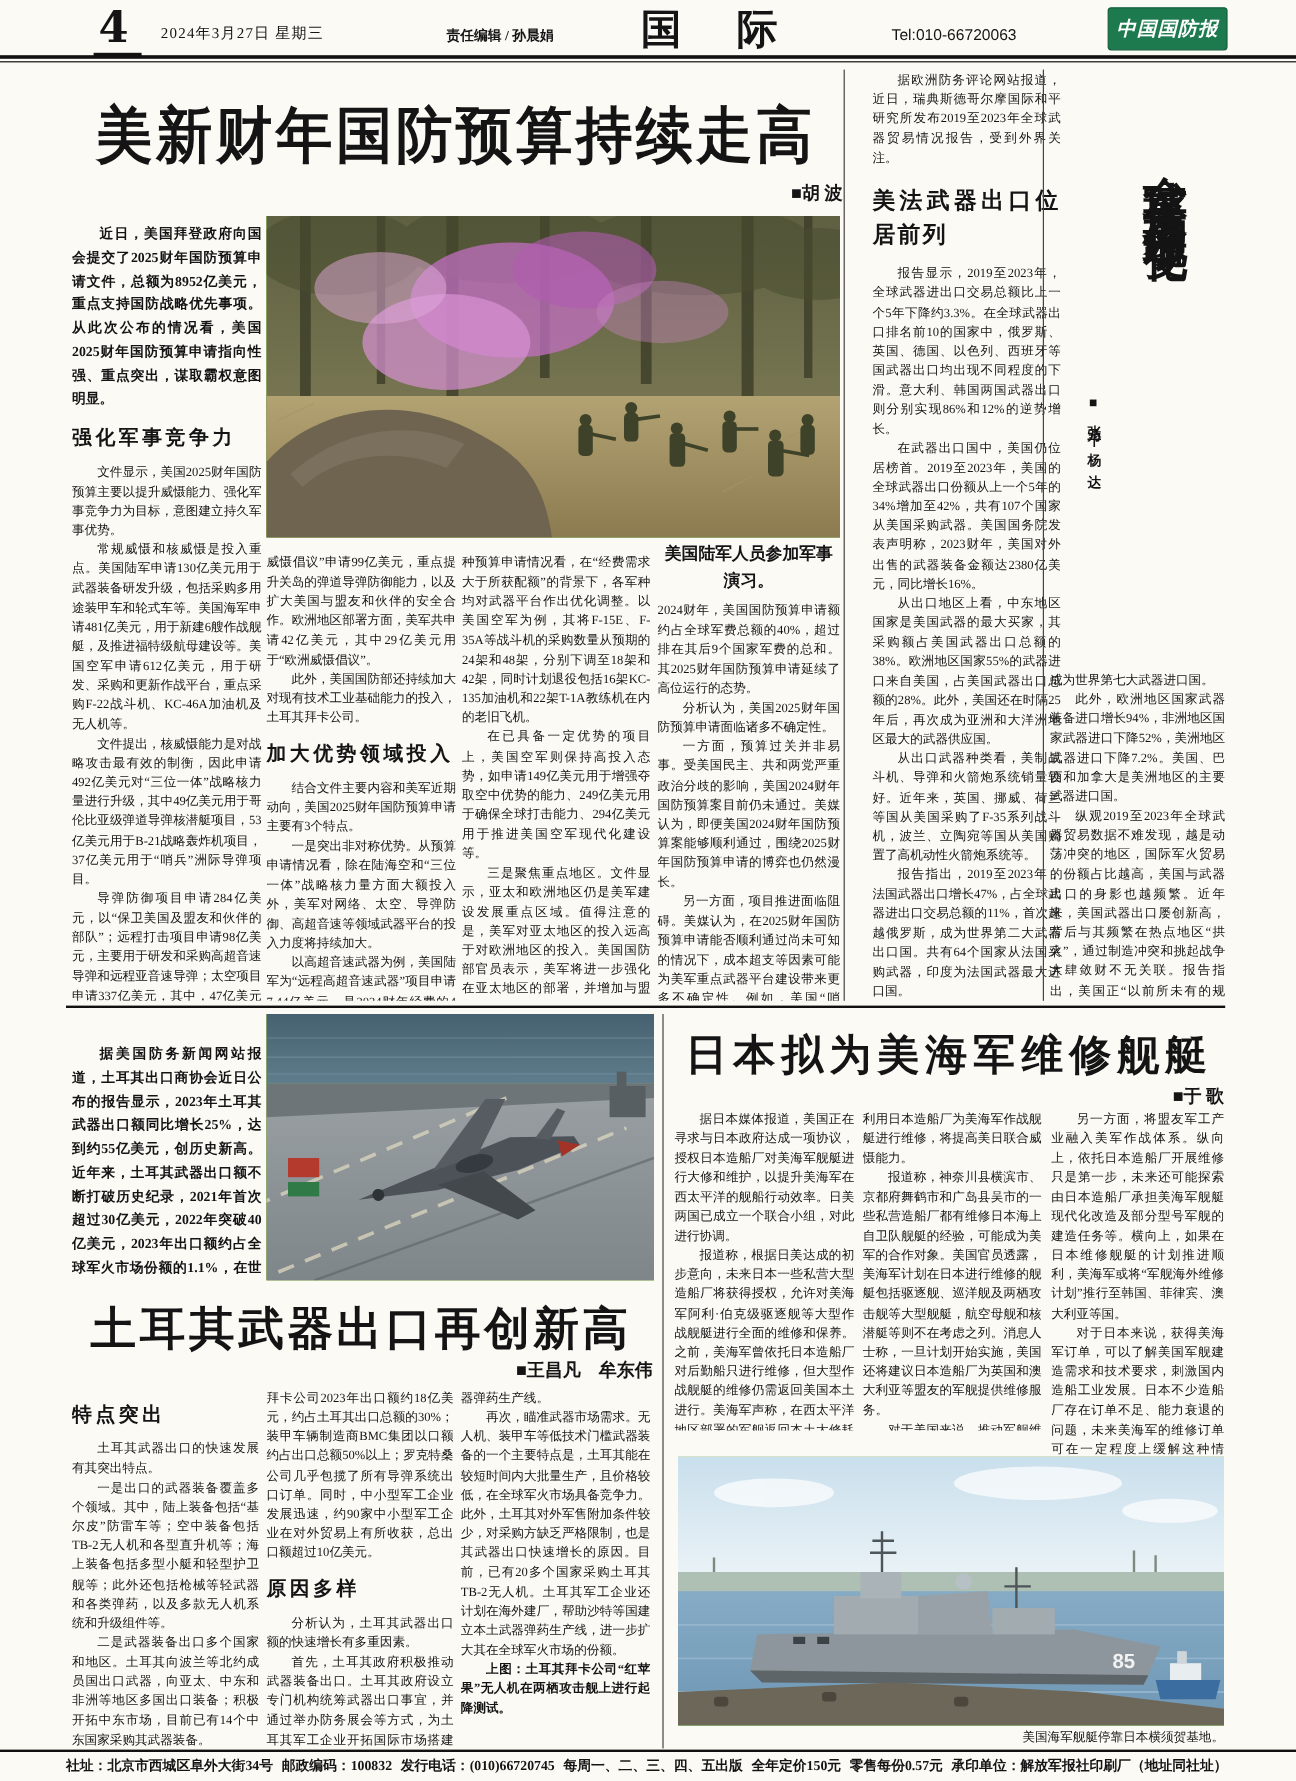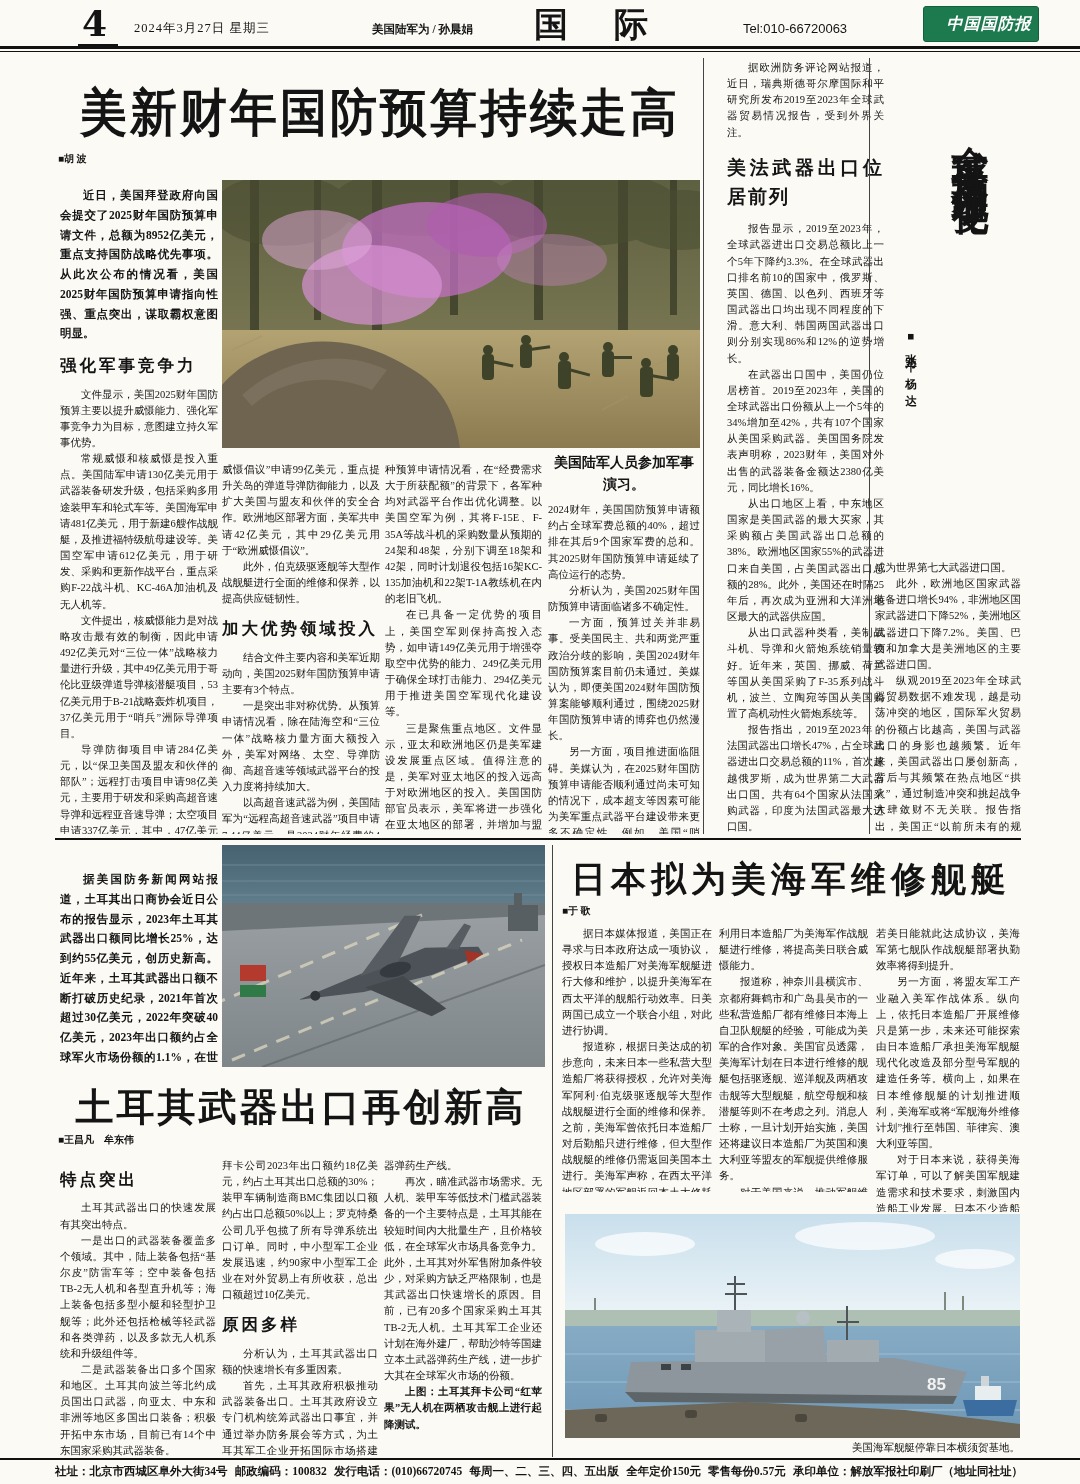--- a/index.html
+++ b/index.html
@@ -7,37 +7,37 @@
   .page{position:relative;width:1080px;height:1484px;margin:0 auto;background:#fbfaf5;overflow:hidden;}
 
   
   .masthead{position:absolute;left:0;top:0;width:1080px;height:46px;}
   .pagenum{position:absolute;left:82px;top:2px;font-size:36px;font-weight:700;font-family:"DejaVu Serif",serif;}
   .pn-rule{position:absolute;left:78px;top:44px;width:40px;height:3px;background:#111;}
   .dateline{position:absolute;left:134px;top:20px;font-size:12.5px;font-weight:400;letter-spacing:1px;}
   .editor{position:absolute;left:372px;top:22px;font-size:11.5px;font-weight:700;}
   .section-title{position:absolute;left:488px;top:2px;width:200px;text-align:center;font-size:34px;font-weight:900;font-family:"Liberation Sans",sans-serif;letter-spacing:46px;text-indent:46px;white-space:nowrap;}
   .tel{position:absolute;left:743px;top:21px;font-size:13px;font-family:"Liberation Sans",sans-serif;}
-  .logo{position:absolute;left:923px;top:6px;width:98px;height:34px;background:#1d7a4e;border:1px solid #14603c;border-radius:3px;color:#fff;display:flex;align-items:center;justify-content:center;font-size:16px;font-weight:700;font-style:italic;letter-spacing:1px;padding-left:16px;}
+  .logo{position:absolute;left:923px;top:6px;width:98px;height:34px;background:#1d7a4e;border:1px solid #14603c;border-radius:3px;color:#fff;display:flex;align-items:center;justify-content:center;font-size:16px;font-weight:700;font-style:italic;letter-spacing:1px;}
   .head-rule{position:absolute;left:0;top:46px;width:1080px;height:3px;background:#111;}
   .head-rule2{position:absolute;left:0;top:51px;width:1080px;height:1px;background:#111;}
 
   
   .tcol{position:absolute;font-size:10.5px;line-height:1.54;text-align:justify;overflow:hidden;}
   .tcol p{margin:0;text-indent:2em;}
   .tcol p.cont{text-indent:0;}
   .tcol p.lead{font-weight:700;font-size:11.5px;line-height:1.72;text-indent:2em;}
   .tcol p.capline{font-weight:700;}
   .col-head{font-family:"Liberation Sans",sans-serif;font-weight:900;font-size:16.5px;letter-spacing:3px;margin:9px 0 8px;text-indent:0;}
   .col-head.lg{font-size:19px;letter-spacing:2px;margin:12px 0 10px;}
   .pcap{font-weight:700;text-align:center;font-size:14px;margin:0 0 7px;text-indent:0;}
 
   
   .main-headline{position:absolute;left:58px;top:82px;width:644px;text-align:center;font-family:"Liberation Sans",sans-serif;font-weight:900;font-size:47px;letter-spacing:3px;white-space:nowrap;transform:scaleY(1.08);}
-  .byline{position:absolute;text-align:left;font-size:10px;font-weight:700;}
+  .byline{position:absolute;text-align:right;font-size:15px;font-weight:700;}
   .serif-headline{position:absolute;text-align:center;font-family:"Liberation Serif",serif;font-weight:900;white-space:nowrap;}
 
   .vert-headline{position:absolute;writing-mode:vertical-rl;font-family:"Liberation Sans",sans-serif;font-weight:900;font-size:35px;letter-spacing:5px;transform:scaleX(1.05);}
   .vert-byline{position:absolute;writing-mode:vertical-rl;font-size:11.5px;font-weight:700;letter-spacing:3px;}
 
   
   .vrule{position:absolute;width:1px;background:#444;}
   .hrule{position:absolute;height:1px;background:#444;}
   .hrule.thick{height:2px;background:#111;}
 
@@ -52,21 +52,21 @@
 </style>
 </head>
 <body>
 
 <div class="page">
 
   <div class="masthead">
     <div class="pagenum">4</div>
     <div class="pn-rule"></div>
     <div class="dateline">2024年3月27日  星期三</div>
-    <div class="editor">美国陆军为 / 孙晨娟</div>
+    <div class="editor">责任编辑 / 孙晨娟</div>
     <div class="section-title">国际</div>
     <div class="tel">Tel:010-66720063</div>
     <div class="logo">中国国防报</div>
   </div>
   <div class="head-rule"></div>
   <div class="head-rule2"></div>
 
   <div class="main-headline">美新财年国防预算持续走高</div>
   <div class="byline" style="left:58px;top:152px;width:644px;">■胡  波</div>
 
@@ -151,21 +151,21 @@
   <div class="tcol" style="left:60px;top:186px;width:158px;height:648px;">
       <p class="lead">近日，美国拜登政府向国会提交了2025财年国防预算申请文件，总额为8952亿美元，重点支持国防战略优先事项。从此次公布的情况看，美国2025财年国防预算申请指向性强、重点突出，谋取霸权意图明显。</p>
       <div class="col-head">强化军事竞争力</div>
       <p>文件显示，美国2025财年国防预算主要以提升威慑能力、强化军事竞争力为目标，意图建立持久军事优势。</p>
       <p>常规威慑和核威慑是投入重点。美国陆军申请130亿美元用于武器装备研发升级，包括采购多用途装甲车和轮式车等。美国海军申请481亿美元，用于新建6艘作战舰艇，及推进福特级航母建设等。美国空军申请612亿美元，用于研发、采购和更新作战平台，重点采购F-22战斗机、KC-46A加油机及无人机等。</p>
       <p>文件提出，核威慑能力是对战略攻击最有效的制衡，因此申请492亿美元对“三位一体”战略核力量进行升级，其中49亿美元用于哥伦比亚级弹道导弹核潜艇项目，53亿美元用于B-21战略轰炸机项目，37亿美元用于“哨兵”洲际导弹项目。</p>
       <p>导弹防御项目申请284亿美元，以“保卫美国及盟友和伙伴的部队”；远程打击项目申请98亿美元，主要用于研发和采购高超音速导弹和远程亚音速导弹；太空项目申请337亿美元，其中，47亿美元用于导弹预警系统研发，42亿美元用于卫星通信系统研发，24亿美元用于运载火箭发射和发射场升级，15亿美元用于GPS系统研发和采购。</p>
     </div>
   <div class="tcol" style="left:222px;top:462px;width:158px;height:372px;">
       <p class="cont">威慑倡议”申请99亿美元，重点提升关岛的弹道导弹防御能力，以及扩大美国与盟友和伙伴的安全合作。欧洲地区部署方面，美军共申请42亿美元，其中29亿美元用于“欧洲威慑倡议”。</p>
-      <p>此外，伯克级驱逐舰等大型作战舰艇进行全面的维修和保养，以提高供应链韧性。</p>
+      <p>此外，美国国防部还持续加大对现有技术工业基础能力的投入，土耳其拜卡公司。</p>
       <div class="col-head">加大优势领域投入</div>
       <p>结合文件主要内容和美军近期动向，美国2025财年国防预算申请主要有3个特点。</p>
       <p>一是突出非对称优势。从预算申请情况看，除在陆海空和“三位一体”战略核力量方面大额投入外，美军对网络、太空、导弹防御、高超音速等领域武器平台的投入力度将持续加大。</p>
       <p>以高超音速武器为例，美国陆军为“远程高超音速武器”项目申请7.44亿美元，是2024财年经费的4倍。美国海军为“常规快速打击”武器项目申请9.04亿美元，用于高超音速导弹研发及适配平台改装等。</p>
     </div>
   <div class="tcol" style="left:385px;top:462px;width:157px;height:372px;">
       <p class="cont">种预算申请情况看，在“经费需求大于所获配额”的背景下，各军种均对武器平台作出优化调整。以美国空军为例，其将F-15E、F-35A等战斗机的采购数量从预期的24架和48架，分别下调至18架和42架，同时计划退役包括16架KC-135加油机和22架T-1A教练机在内的老旧飞机。</p>
       <p>在已具备一定优势的项目上，美国空军则保持高投入态势，如申请149亿美元用于增强夺取空中优势的能力、249亿美元用于确保全球打击能力、294亿美元用于推进美国空军现代化建设等。</p>
       <p>三是聚焦重点地区。文件显示，亚太和欧洲地区仍是美军建设发展重点区域。值得注意的是，美军对亚太地区的投入远高于对欧洲地区的投入。美国国防部官员表示，美军将进一步强化在亚太地区的部署，并增加与盟友联合举行针对性军演和巡逻等活动的频次。美陆军预算主任贝内特称，美国陆军2025财年用于在太平洋地区举行军演的费用，将大幅超过2024财年。</p>
     </div>
@@ -277,21 +277,20 @@
   <div class="tcol" style="left:562px;top:926px;width:150px;height:266px;">
       <p>据日本媒体报道，美国正在寻求与日本政府达成一项协议，授权日本造船厂对美海军舰艇进行大修和维护，以提升美海军在西太平洋的舰船行动效率。日美两国已成立一个联合小组，对此进行协调。</p>
       <p>报道称，根据日美达成的初步意向，未来日本一些私营大型造船厂将获得授权，允许对美海军阿利·伯克级驱逐舰等大型作战舰艇进行全面的维修和保养。之前，美海军曾依托日本造船厂对后勤船只进行维修，但大型作战舰艇的维修仍需返回美国本土进行。美海军声称，在西太平洋地区部署的军舰返回本土大修耗时长且费用高，在日本维修可大幅提高舰艇的作战部署效率。</p>
     </div>
   <div class="tcol" style="left:719px;top:926px;width:149px;height:266px;">
       <p class="cont">利用日本造船厂为美海军作战舰艇进行维修，将提高美日联合威慑能力。</p>
       <p>报道称，神奈川县横滨市、京都府舞鹤市和广岛县吴市的一些私营造船厂都有维修日本海上自卫队舰艇的经验，可能成为美军的合作对象。美国官员透露，美海军计划在日本进行维修的舰艇包括驱逐舰、巡洋舰及两栖攻击舰等大型舰艇，航空母舰和核潜艇等则不在考虑之列。消息人士称，一旦计划开始实施，美国还将建议日本造船厂为英国和澳大利亚等盟友的军舰提供维修服务。</p>
       <p>对于美国来说，推动军舰维修海外化，主要有两方面意图。</p>
     </div>
   <div class="tcol" style="left:876px;top:926px;width:144px;height:286px;">
-      <p class="cont">若美日能就此达成协议，美海军第七舰队作战舰艇部署执勤效率将得到提升。</p>
       <p>另一方面，将盟友军工产业融入美军作战体系。纵向上，依托日本造船厂开展维修只是第一步，未来还可能探索由日本造船厂承担美海军舰艇现代化改造及部分型号军舰的建造任务等。横向上，如果在日本维修舰艇的计划推进顺利，美海军或将“军舰海外维修计划”推行至韩国、菲律宾、澳大利亚等国。</p>
       <p>对于日本来说，获得美海军订单，可以了解美国军舰建造需求和技术要求，刺激国内造船工业发展。日本不少造船厂存在订单不足、能力衰退的问题，未来美海军的维修订单可在一定程度上缓解这种情况。</p>
     </div>
 
   <div class="photo" style="left:565px;top:1214px;width:455px;height:224px;">
     <svg width="455" height="224" viewBox="0 0 455 224">
       <defs>
         <linearGradient id="sky3" x1="0" y1="0" x2="0" y2="1">
           <stop offset="0" stop-color="#c9dfec"></stop>
             <stop offset="1" stop-color="#eef5f8"></stop>

